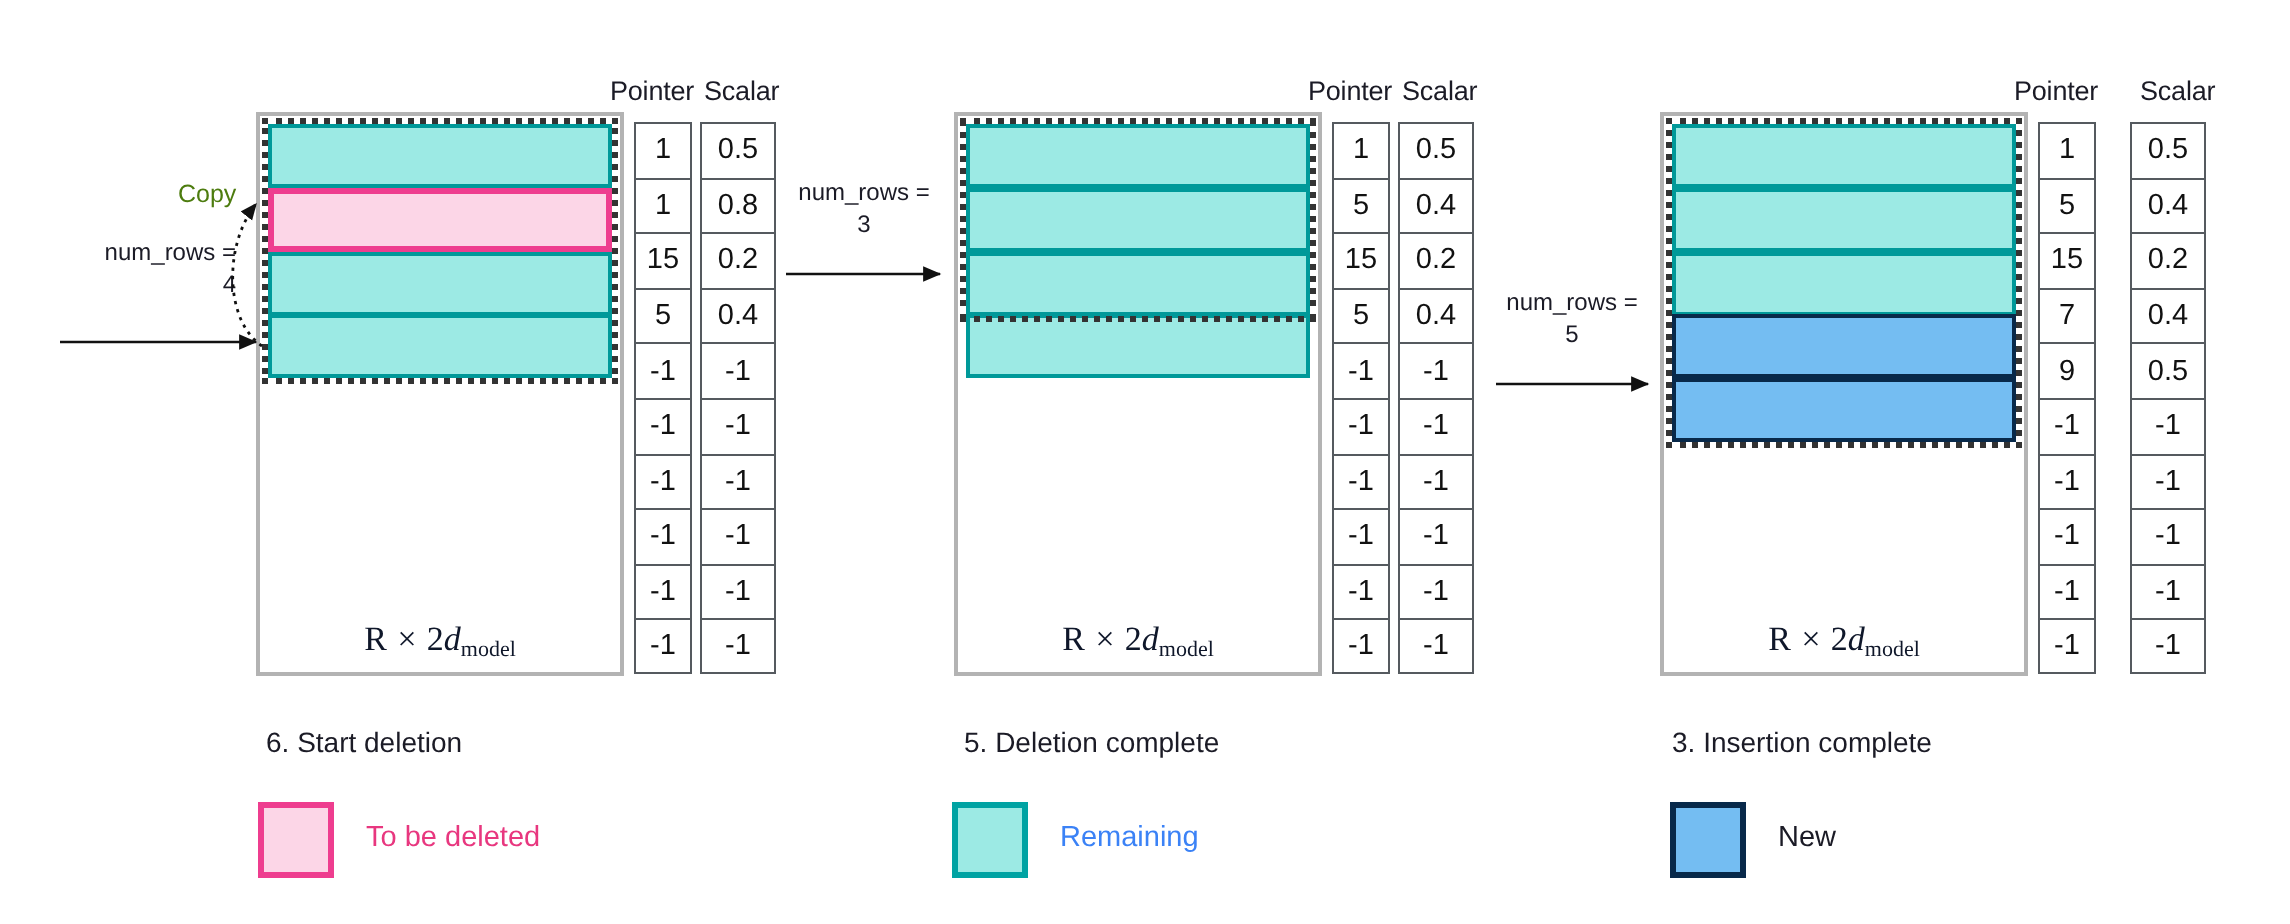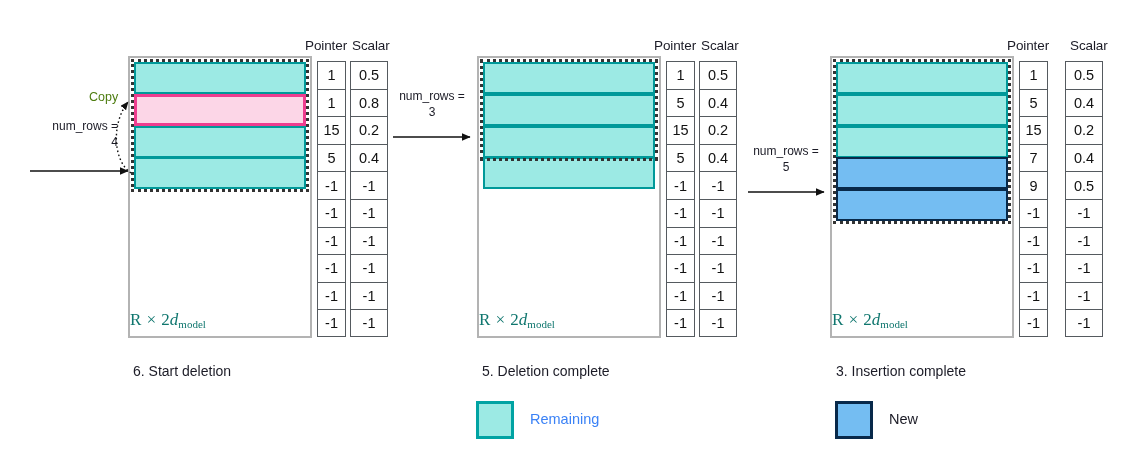--- a/index.html
+++ b/index.html
@@ -30,23 +30,24 @@
     position: absolute;
     box-sizing: border-box;
     border: 2px solid #b3b3b3;
     background: #ffffff;
   }
   .membox-label {
     position: absolute;
     bottom: 6px;
     left: 0;
     right: 0;
+    text-align: center;
     font-family: "Liberation Serif", serif;
     font-size: 17px;
-    color: #0f766e;
+    color: #0f172a;
     font-style: italic;
     white-space: nowrap;
     margin-top: 31px;
   }
   .membox-label .up { font-style: normal; }
   .membox-label sub {
     font-style: normal;
     font-size: 11px;
     vertical-align: baseline;
     position: relative;
@@ -300,20 +301,24 @@
       <div class="vcell last" style="height: 27.6px;">-1</div>
     </div>
 
   <div class="annot" style="left:743px; top:143px; width:86px;">
     <span>num_rows =</span><br>
     <span>5</span>
   </div>
 
   <div class="caption" style="left:836px; top:363px;">3. Insertion complete</div>
 
+  <div class="legend-item" style="left:129px; top:401px; width:230px; height:40px;">
+    <div class="legend-swatch sw-deleted"></div>
+    <div class="legend-text tx-deleted">To be deleted</div>
+  </div>
   <div class="legend-item" style="left:476px; top:401px; width:230px; height:40px;">
     <div class="legend-swatch sw-remaining"></div>
     <div class="legend-text tx-remaining">Remaining</div>
   </div>
   <div class="legend-item" style="left:835px; top:401px; width:230px; height:40px;padding-left:32px;">
     <div class="legend-swatch sw-new"></div>
     <div class="legend-text tx-new">New</div>
   </div>
 
   <svg class="overlay" viewBox="0 0 1145 462">

